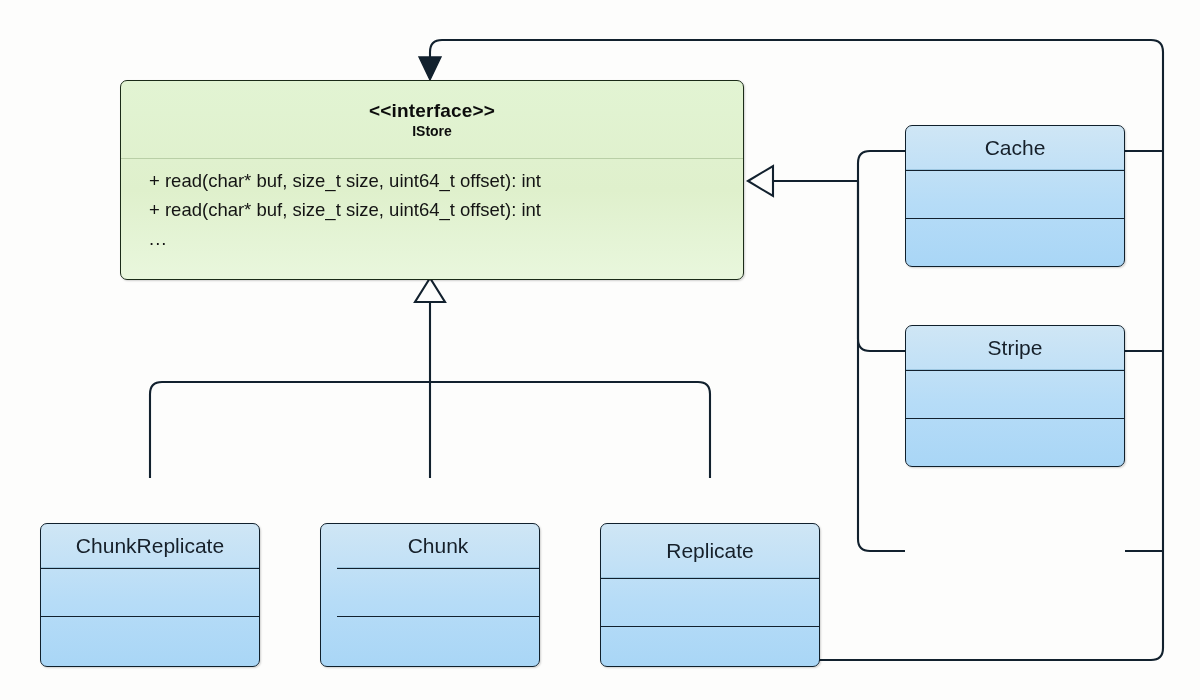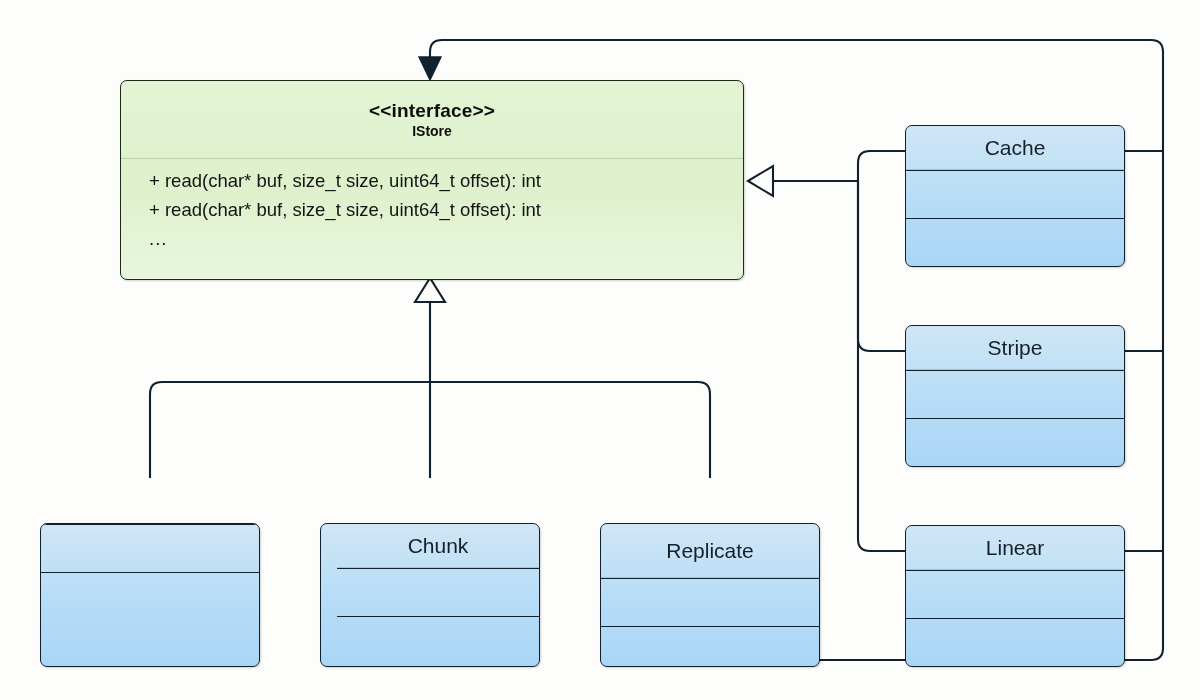--- a/index.html
+++ b/index.html
@@ -151,29 +151,25 @@
   </div>
 
   <div class="node cls" style="left:905px; top:280px; width:220px; height:142px;">
     <div class="compartment title-comp" style="height:44px;">
       <div class="cls-name">Stripe</div>
     </div>
     <div class="compartment sep" style="height:48px;"></div>
     <div class="compartment sep" style="flex:1;"></div>
   </div>
 
-  <div class="node cls" style="left:905px; top:480px; width:220px; height:142px;">
-    <div class="compartment title-comp" style="height:44px;">
-      <div class="cls-name">Linear</div>
-    </div>
-    <div class="compartment sep" style="height:48px;"></div>
-    <div class="compartment sep" style="flex:1;"></div>
-  </div>
 
   <div class="node cls" style="left:40px; top:478px; width:220px; height:144px;">
+    <div class="compartment title-comp" style="height:44px;">
+      <div class="cls-name">ChunkReplicate</div>
+    </div>
     <div class="compartment sep" style="height:48px;"></div>
     <div class="compartment sep" style="flex:1;"></div>
   </div>
 
   <div class="node cls" style="left:320px; top:478px; width:220px; height:144px;padding-left:16px;">
     <div class="compartment title-comp" style="height:44px;">
       <div class="cls-name">Chunk</div>
     </div>
     <div class="compartment sep" style="height:48px;"></div>
     <div class="compartment sep" style="flex:1;"></div>

